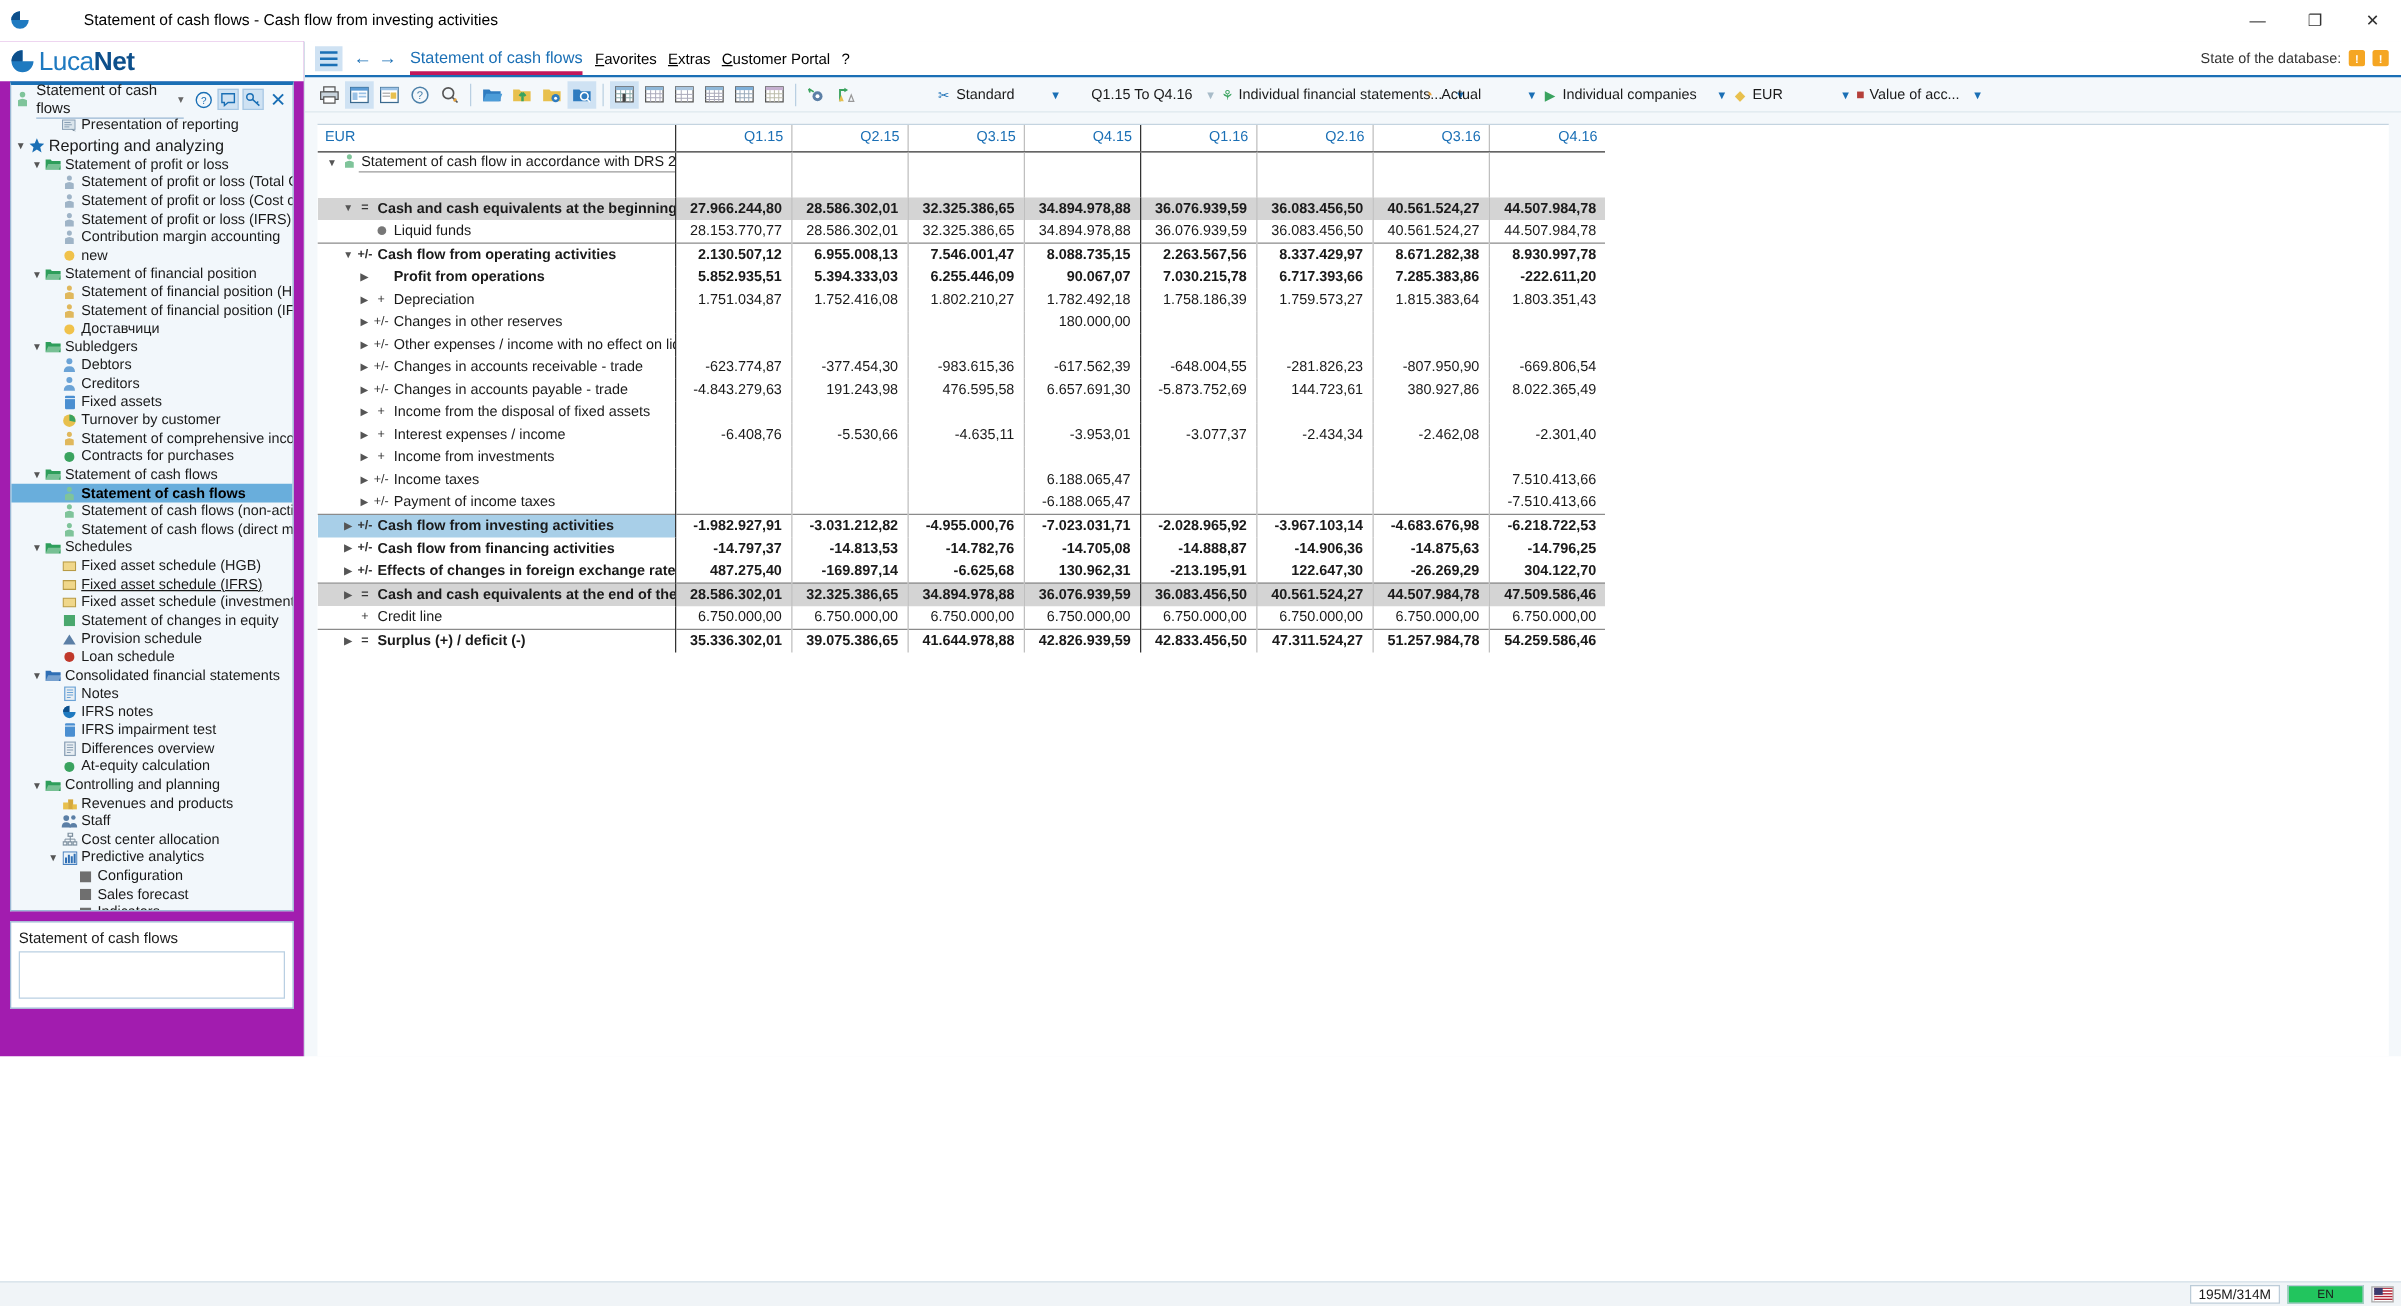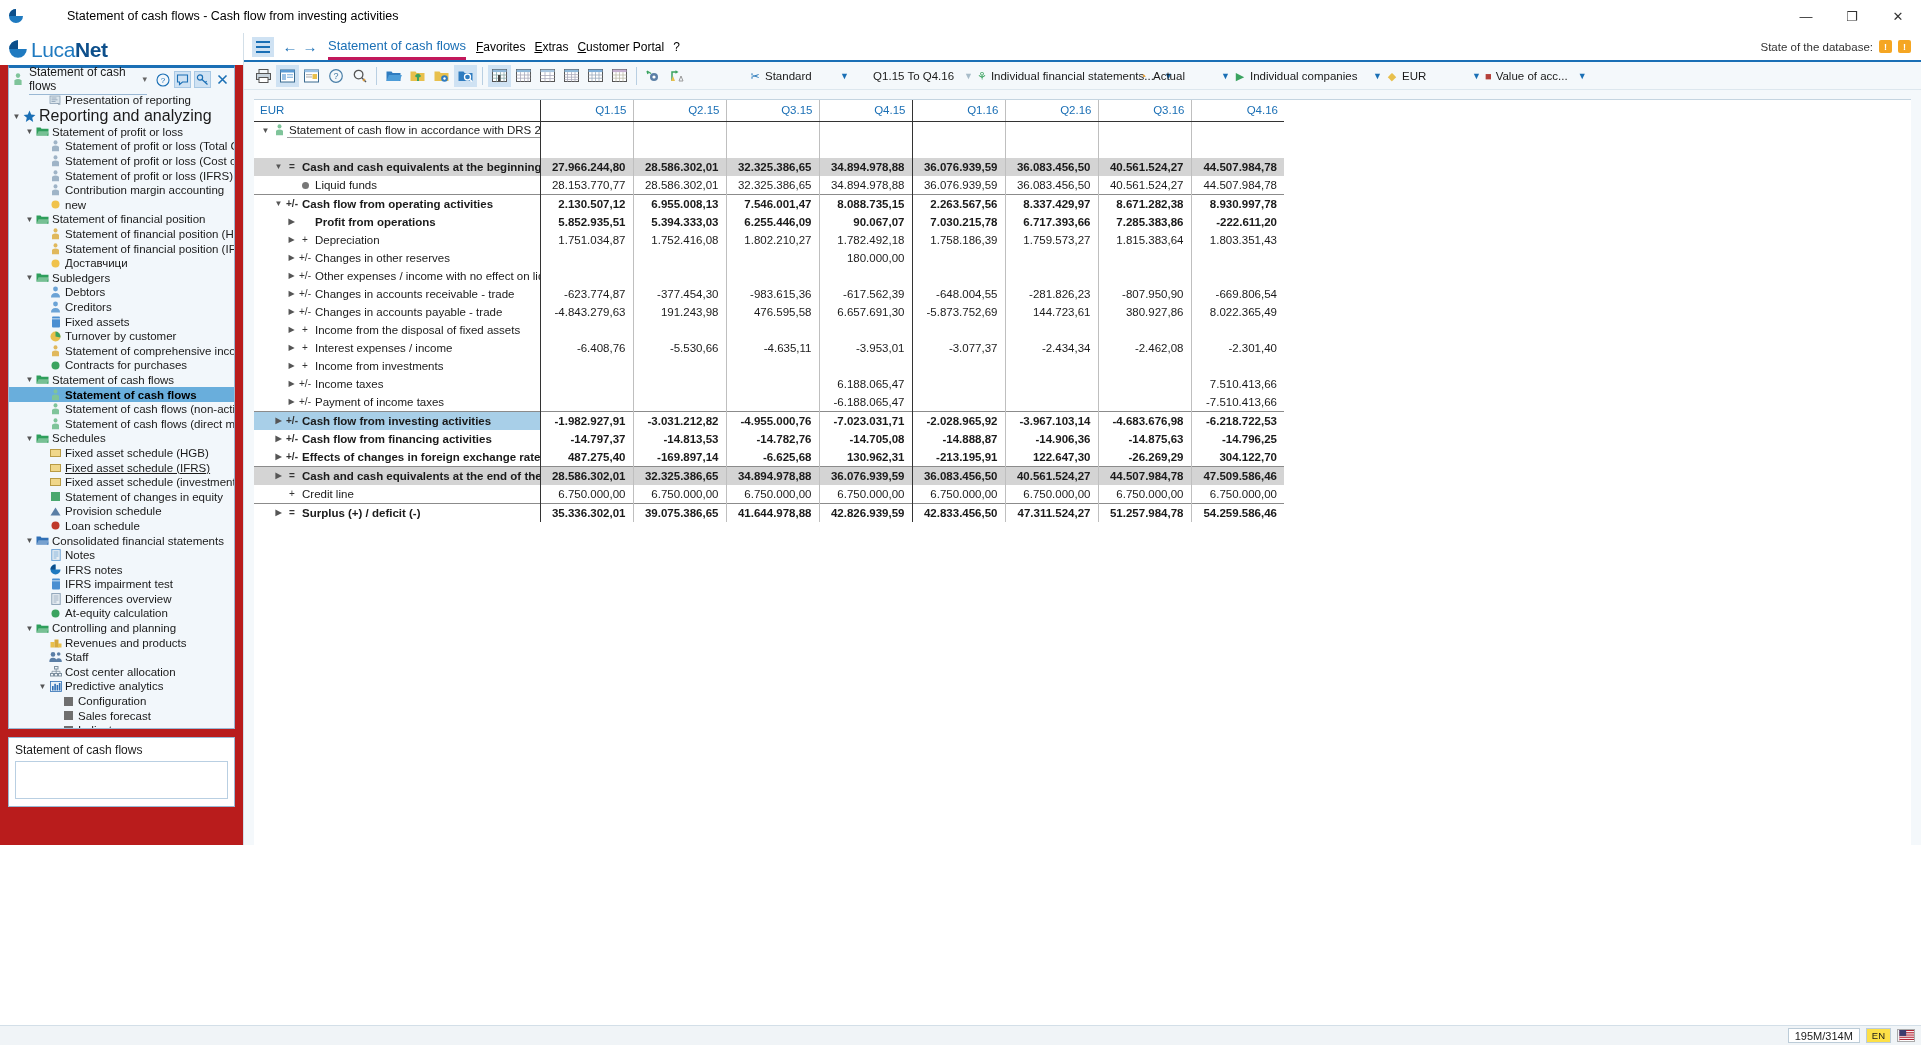--- a/index.html
+++ b/index.html
@@ -46,21 +46,21 @@
   .app-body {
     display: flex;
     height: 1045px - 33px;
     height: 812px;
   }
 
   
   .leftpanel {
     width: 243px;
     min-width: 243px;
-    background: #b91c1c;
+    background: #a21caf;
     display: flex; flex-direction: column;
     position: relative;
   }
   .logo-row {
     height: 32px;
     display: flex; align-items: center;
     padding-left: 8px;
     background: #fff;
   }
   .logo-mark {
@@ -268,21 +268,21 @@
   .statusbar {
     position:absolute; left:0; bottom:0;
     width:1921px; height:20px;
     background:#f0f4f7;
     border-top:1px solid #d3dfe8;
     display:flex; align-items:center; justify-content:flex-end;
     padding-right:6px; gap:6px;
     font-size:11px;
   }
   .sb-mem { border:1px solid #bcccd8; background:#fff; padding:0px 6px; height:15px; display:flex; align-items:center;}
-  .sb-lang { border:1px solid #bcccd8; background:#fde047; padding:0px 5px; height:15px; display:flex; align-items:center; font-size:9.5px;}
+  .sb-lang { border:1px solid #bcccd8; background:#22c55e; padding:0px 23px; height:15px; display:flex; align-items:center; font-size:9.5px;}
   .sb-flag { width:18px; height:13px; display:flex; flex-direction:column; overflow:hidden; border:1px solid #aaa;}
 </style>
 </head>
 <body>
 
 <div class="titlebar">
   <span class="app-icon">
     <svg width="16" height="16" viewBox="0 0 16 16">
       <path d="M8 1 A7 7 0 1 0 15 8 L8 8 Z" fill="#1f7ac0"></path>
       <path d="M8 1 A7 7 0 0 0 1 8 L8 8 Z" fill="#0d4f8b"></path>
@@ -356,21 +356,21 @@
             </span>
             <span class="tlabel">Presentation of reporting</span>
           </div>
           <div class="tnode" style="padding-left: 2px; height: 17px;">
             <span class="arrow">▼</span>
             <span class="ticon">
               <svg width="13" height="13" viewBox="0 0 13 13">
                 <path d="M6.5 0.6 L8.2 4.5 L12.4 4.9 L9.2 7.7 L10.2 11.9 L6.5 9.6 L2.8 11.9 L3.8 7.7 L0.6 4.9 L4.8 4.5 Z" fill="#1a6fb5"></path>
               </svg>
             </span>
-            <span class="tlabel" style="font-size: 16px;">Reporting and analyzing</span>
+            <span class="tlabel" style="font-size: 13px;">Reporting and analyzing</span>
           </div>
           <div class="tnode" style="padding-left: 15px;">
             <span class="arrow">▼</span>
             <span class="ticon">
               <svg width="13" height="11" viewBox="0 0 13 11">
                 <path d="M0.5 1.5 h4 l1 1.3 h7 v7 h-12 z" fill="#2e9e5b"></path>
                 <path d="M0.5 9.8 l2 -4.6 h10.5 l-2 4.6 z" fill="#fff" opacity="0.35"></path>
               </svg>
             </span>
             <span class="tlabel">Statement of profit or loss</span>

